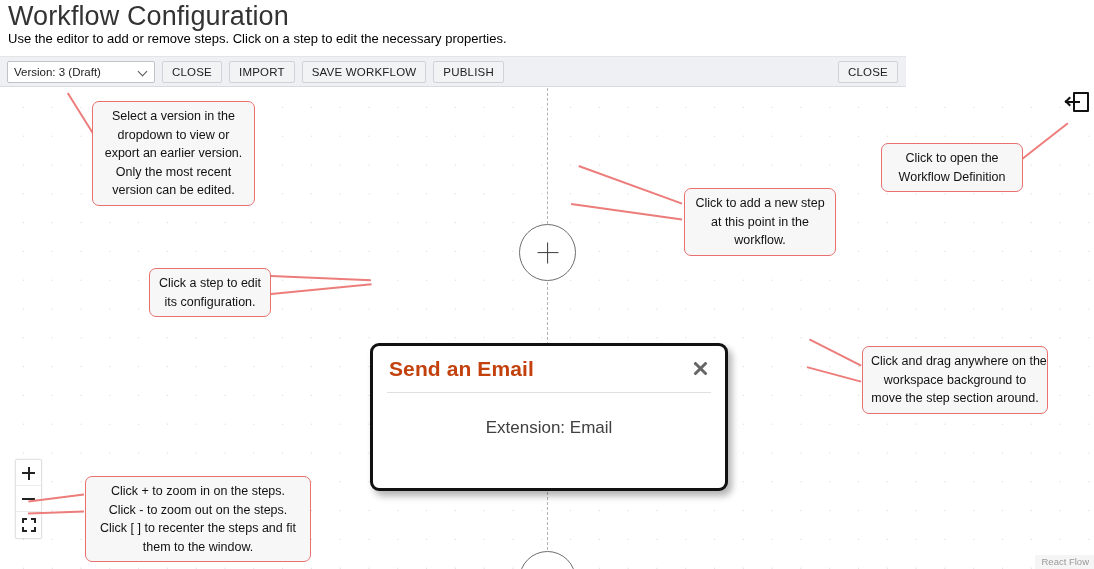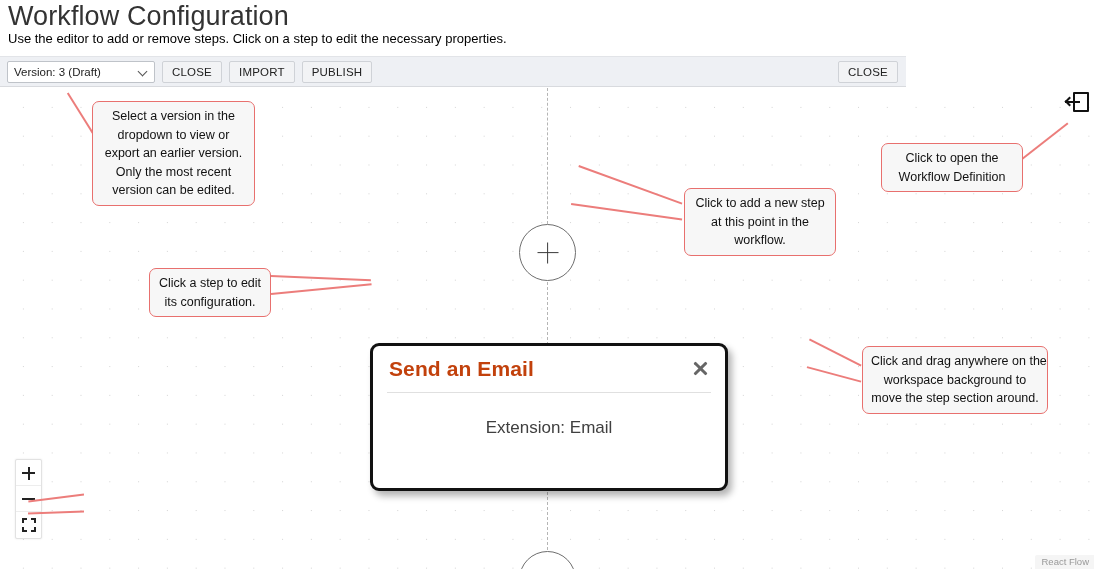--- a/index.html
+++ b/index.html
@@ -337,20 +337,21 @@
     <div class="page-subtitle">Use the editor to add or remove steps. Click on a step to edit the necessary properties.</div>
   </div>
 
   <div class="toolbar">
     <div class="version-select">
       <span>Version: 3 (Draft)</span>
       <span class="chev"></span>
     </div>
     <div class="tb-btn">CLOSE</div>
     <div class="tb-btn">IMPORT</div>
+    <div class="tb-btn">SAVE WORKFLOW</div>
     <div class="tb-btn">PUBLISH</div>
     <div class="tb-spacer"></div>
     <div class="tb-btn close-btn">CLOSE</div>
   </div>
 
   <div class="canvas">
 
     <div class="edge-line edge-top"></div>
     <div class="edge-line edge-mid"></div>
 
@@ -429,14 +430,20 @@
     <span class="ln">Click a step to edit</span>
     <span class="ln">its configuration.</span>
   </div>
 
   <div class="callout" id="callout-drag">
     <span class="ln">Click and drag anywhere on the</span>
     <span class="ln">workspace background to</span>
     <span class="ln">move the step section around.</span>
   </div>
 
+  <div class="callout" id="callout-zoom">
+    <span class="ln">Click + to zoom in on the steps.</span>
+    <span class="ln">Click - to zoom out on the steps.</span>
+    <span class="ln">Click [ ] to recenter the steps and fit</span>
+    <span class="ln">them to the window.</span>
+  </div>
 
 </div>
 
 </body></html>

